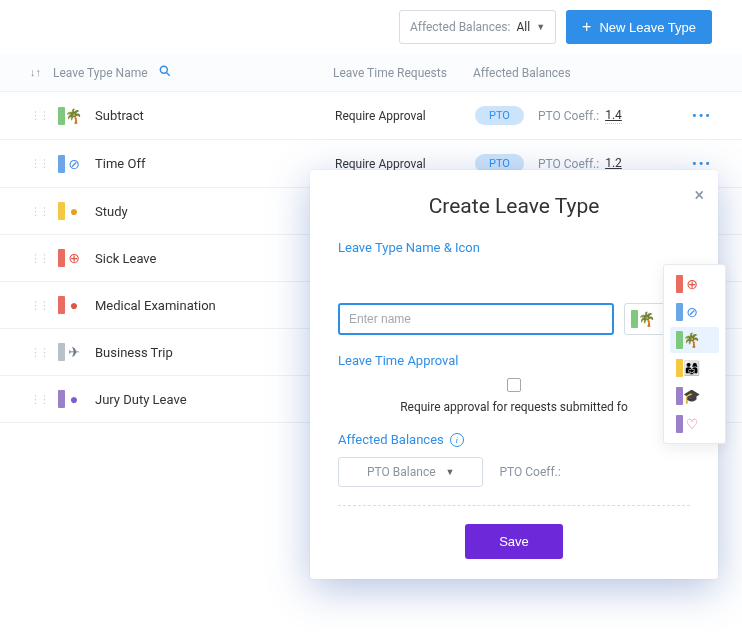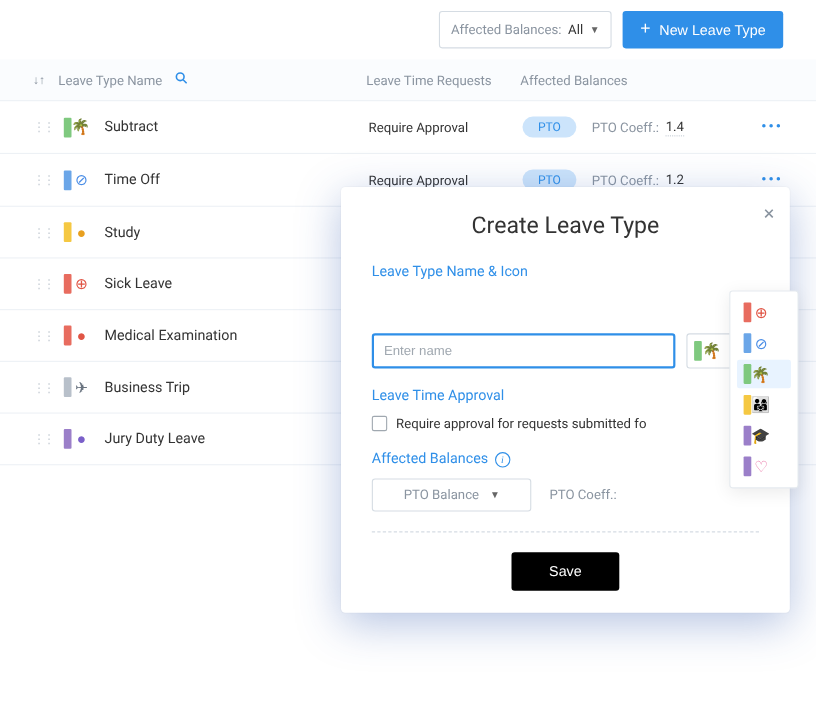--- a/index.html
+++ b/index.html
@@ -22,39 +22,39 @@
     
     .row { display: flex; align-items: center; padding: 14px 30px; border-bottom: 1px solid #edf1f5; }
     .drag { color: #c5ccd4; margin-right: 10px; font-size: 11px; letter-spacing: -2px; }
     .icon-pair { display: flex; gap: 0; margin-right: 12px; }
     .icon-block { width: 7px; height: 18px; border-radius: 1px; }
     .icon-shape { width: 18px; height: 18px; display: flex; align-items: center; justify-content: center; font-size: 14px; }
     .row-name { color: #333; flex: 0 0 240px; font-size: 13px; }
     .row-req { flex: 0 0 140px; color: #333; font-size: 12px; }
     .pill { background: #cce4fb; color: #2f8fe8; padding: 3px 14px; border-radius: 12px; font-size: 11px; margin-right: 14px; }
     .coeff-label { color: #8a94a0; font-size: 12px; margin-right: 6px; }
-    .coeff-val { color: #333; font-size: 12px; border-bottom: 1px dotted #c5ccd4; padding-bottom: 1px; }
+    .coeff-val { color: #333; font-size: 12px; border-bottom: 1px dotted #c5ccd4; padding-bottom: 1px; text-decoration: underline; }
     .row-balance { flex: 1; display: flex; align-items: center; }
     .more { color: #2f8fe8; letter-spacing: 2px; font-weight: bold; margin-left: auto; cursor: pointer; }
     
     .modal { position: absolute; top: 170px; left: 310px; width: 408px; background: #fff; border-radius: 4px; box-shadow: 0 10px 40px rgba(45,86,171,0.35), 0 0 0 1px rgba(0,0,0,0.02); padding: 24px 28px 20px; }
     .modal-close { position: absolute; top: 14px; right: 14px; color: #8a94a0; font-size: 18px; cursor: pointer; }
     .modal-title { font-size: 21px; color: #333; text-align: center; font-weight: 400; margin-bottom: 22px; }
     .section-label { color: #2f8fe8; font-size: 13px; margin-bottom: 10px; display: flex; align-items: center; gap: 6px; }
     .info-icon { display: inline-flex; width: 14px; height: 14px; border: 1px solid #2f8fe8; border-radius: 50%; align-items: center; justify-content: center; font-size: 9px; color: #2f8fe8; font-style: italic; font-family: serif; }
     .name-row { display: flex; gap: 10px; margin-bottom: 18px; margin-top: 48px; }
     .name-input { flex: 1; border: 2px solid #2f8fe8; border-radius: 3px; padding: 7px 9px; font-size: 12px; outline: none; }
     .name-input::placeholder { color: #a0a8b0; }
     .icon-selector { display: flex; align-items: center; border: 1px solid #d5dce3; border-radius: 3px; padding: 4px 6px; gap: 6px; }
-    .checkbox-row { display: flex; align-items: center; gap: 8px; margin-bottom: 18px; color: #333; font-size: 12px; }
+    .checkbox-row { display: flex; align-items: center; gap: 8px; margin-bottom: 18px; color: #333; font-size: 12px; flex-direction: column; }
     .checkbox { width: 14px; height: 14px; border: 1px solid #a0a8b0; border-radius: 2px; }
     .balance-row { display: flex; gap: 16px; margin-bottom: 18px; align-items: center; }
     .select { border: 1px solid #d5dce3; border-radius: 3px; padding: 7px 28px; font-size: 12px; color: #8a94a0; display: flex; align-items: center; gap: 10px; }
     .divider { border-top: 1px dashed #d5dce3; margin: 10px 0 18px; }
-    .save-btn { background: #000000; color: #fff; border: none; border-radius: 3px; padding: 10px 34px; font-size: 13px; cursor: pointer; display: block; margin: 0 auto; }
+    .save-btn { background: #6d28d9; color: #fff; border: none; border-radius: 3px; padding: 10px 34px; font-size: 13px; cursor: pointer; display: block; margin: 0 auto; }
     
     .icon-picker { position: absolute; top: 94px; right: -8px; background: #fff; border: 1px solid #e5eaef; border-radius: 3px; box-shadow: 0 4px 16px rgba(0,0,0,0.08); padding: 6px; display: flex; flex-direction: column; gap: 2px; }
     .picker-item { display: flex; padding: 4px 6px; border-radius: 2px; }
     .picker-item.selected { background: #e8f3ff; }
     
     .c-green-b { background: #7fc97f; } .c-green { color: #2ea44f; }
     .c-blue-b { background: #6ba6e8; } .c-blue { color: #4a8de6; }
     .c-yellow-b { background: #f5c842; } .c-yellow { color: #e8a020; }
     .c-red-b { background: #e86c5f; } .c-red { color: #e05545; }
     .c-gray-b { background: #b8c0ca; } .c-gray { color: #6a7480; }

